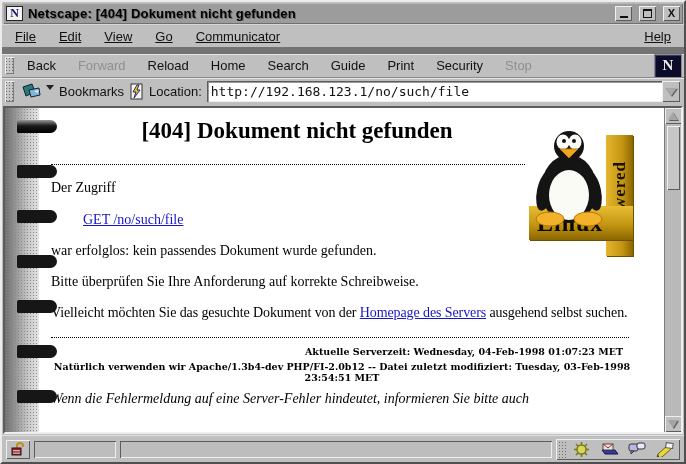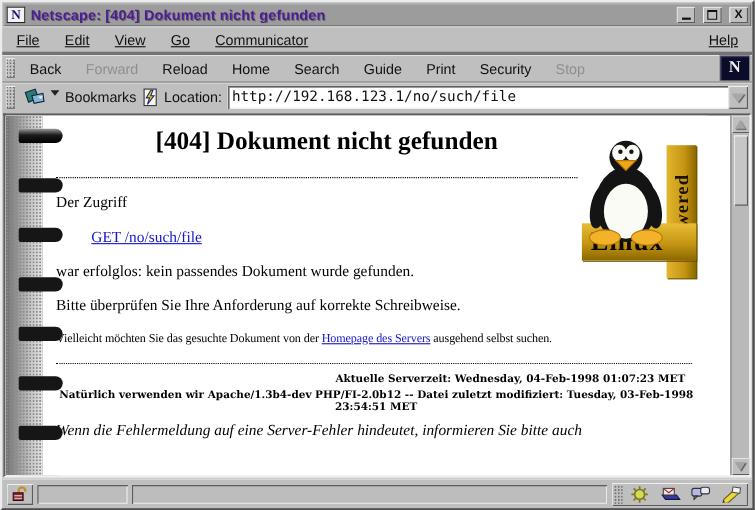--- a/index.html
+++ b/index.html
@@ -14,36 +14,36 @@
   }
   .raised{ box-shadow:inset 1px 1px 0 #efefef, inset -1px -1px 0 #5c5c5c; }
   .sunken{ box-shadow:inset 1px 1px 0 #5c5c5c, inset -1px -1px 0 #efefef; }
 
   
   .titlebar{ height:21px; margin:1px 1px 0 1px; background:#9c9c9c;
     display:flex; align-items:center; gap:5px; padding:0 3px; flex:0 0 21px;
     box-shadow:inset 1px 1px 0 #b8b8b8, inset -1px -1px 0 #6f6f6f; }
   .win-icon{ width:17px; height:15px; background:#f2f2f2; border:1px solid #222;
     font:bold 12px "Liberation Serif", serif; color:#14146e; text-align:center; line-height:13px; }
-  .title{ flex:1; color:#4c1d95; font:bold 13px "Liberation Sans", sans-serif;
+  .title{ flex:1; color:#000000; font:bold 13px "Liberation Sans", sans-serif;
     text-shadow:1px 1px 0 #6a6a6a; letter-spacing:.2px; white-space:nowrap; overflow:hidden;}
   .winbtn{ width:17px; height:15px; background:#bfbfbf; display:flex; align-items:center;
     justify-content:center; margin-left:2px; }
   .glyph-min{ width:8px; height:8px; border-bottom:2px solid #111; }
   .glyph-max{ width:9px; height:9px; border:1px solid #111; border-top-width:2px; }
   .glyph-close{ font:bold 11px "Liberation Sans", sans-serif; color:#111; line-height:9px;}
 
   
   .menubar{ flex:0 0 23px; display:flex; align-items:center; gap:23px; padding:0 13px;
     font-size:13px; color:#111; border-top:1px solid #d6d6d6; }
   .menu-item{ cursor:default;text-decoration:underline; }
   .menu-help{ margin-left:auto; }
 
   
-  .toolbar{ flex:0 0 27px; display:flex; align-items:center; border-top:3px solid #737373;
+  .toolbar{ flex:0 0 27px; display:flex; align-items:center; border-top:7px solid #737373;
     box-shadow:inset 0 1px 0 #e4e4e4; padding-right:3px;}
   .grip{ width:9px; align-self:stretch; margin:3px 2px 3px 3px;
     background-color:#c6c6c6;
     background-image:radial-gradient(circle, #6e6e6e 0.8px, rgba(0,0,0,0) 1px);
     background-size:3px 3px; box-shadow:inset 1px 1px 0 #efefef, inset -1px -1px 0 #7a7a7a;}
   .tbtn{ border:none; background:none; font-size:13px; color:#111; padding:4px 11px;
     font-family:"Liberation Sans", sans-serif; }
   .tbtn.disabled{ color:#8f8f8f; }
   .toolbar-spacer{ flex:1; }
   .nlogo{ width:26px; height:22px; background:#0b0b2a; color:#efefef;
@@ -82,21 +82,21 @@
     box-shadow:0 45px 0 0 #161616, 0 90px 0 0 #161616, 0 135px 0 0 #161616,
                0 180px 0 0 #161616, 0 225px 0 0 #161616, 0 270px 0 0 #161616, 0 315px 0 0 #161616;
     z-index:3; }
 
   .page-inner{ position:relative; padding:6px 10px 0 46px; z-index:2; }
   .h1{ font-size:23px; font-weight:bold; text-align:center; margin:4px 90px 0 0; }
   .dotted-hr{ border:none; border-top:1px dotted #000; height:0; margin:18px 0 0 0; }
   .hr1{ margin-right:108px; margin-top:20px; }
   .hr2{ margin-right:4px; margin-top:16px; }
   .para{ font-size:14px; margin-top:15px; }
-  .para.tight{ font-size:11px; letter-spacing:-0.1px; }
+  .para.tight{ font-size:14px; letter-spacing:-0.1px; }
   .indent{ margin-left:32px; margin-top:16px; }
   a.plink{ color:#1515c8; text-decoration:underline;text-align:right; }
   .srv-time{ font:bold 9.5px "DejaVu Serif", serif; text-align:right; margin:8px 10px 0 0; }
 
   .apache-block{ display:flex; justify-content:center; margin-top:2px; }
   .apache-inner{ position:relative; width:265px; height:32px; }
   .feather-svg{ position:absolute; left:0; top:2px; }
   .apache-text{ position:absolute; left:62px; top:0; }
   .powered-by{ font:bold 13px "Liberation Sans", sans-serif; color:#000; letter-spacing:.3px; }
   .apache-word{ font:bold 22px "Liberation Sans", sans-serif; letter-spacing:6px; line-height:16px; margin-left:30px;}

